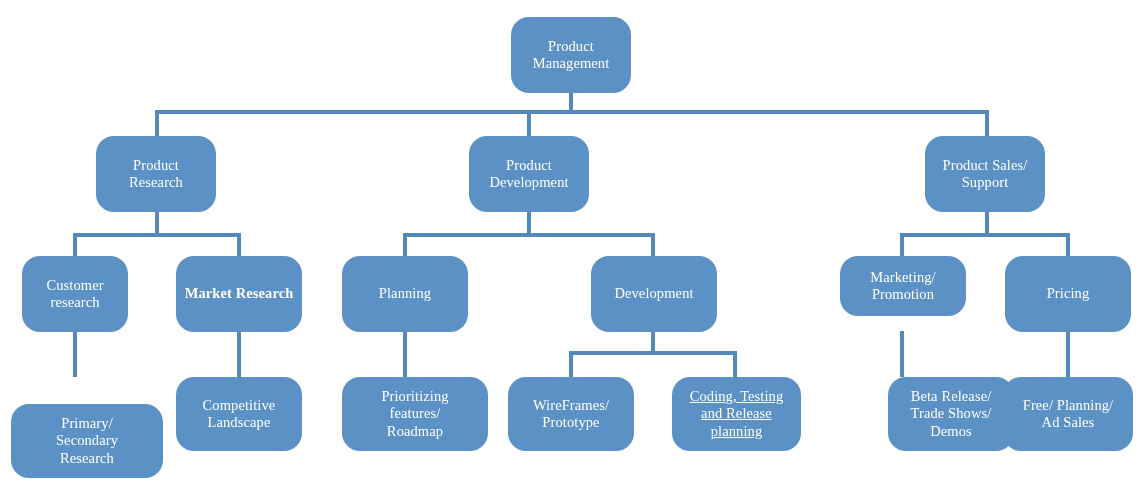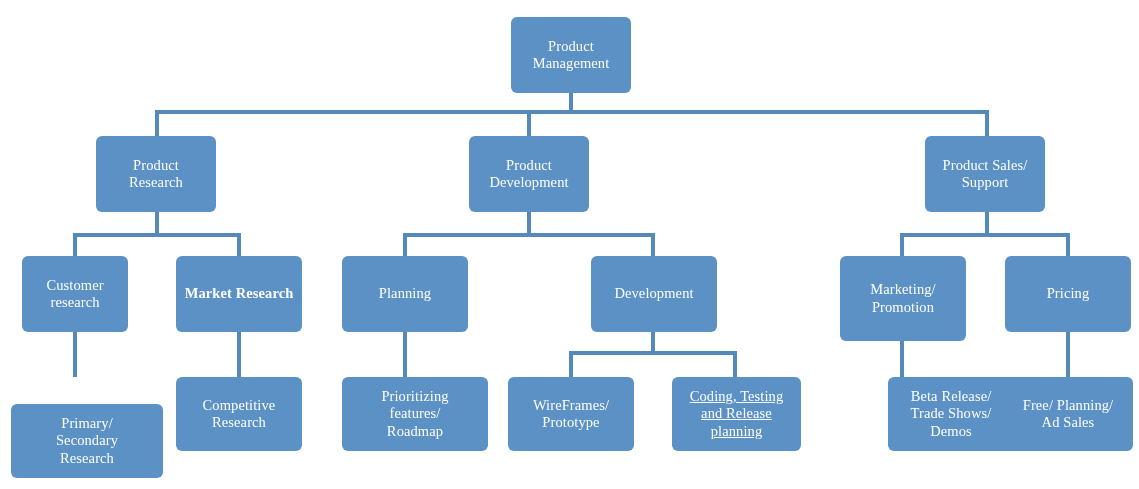--- a/index.html
+++ b/index.html
@@ -12,21 +12,21 @@
     width: 1139px;
     height: 489px;
     background: #ffffff;
     overflow: hidden;
     font-family: "Liberation Serif", "DejaVu Serif", serif;
   }
   .node {
     position: absolute;
     box-sizing: border-box;
     background: #5B91C4;
-    border-radius: 6px;
+    border-radius: 18px;
     color: #ffffff;
     display: flex;
     align-items: center;
     justify-content: center;
     text-align: center;
     line-height: 1.18;
     font-size: 14.5px;
     letter-spacing: 0.1px;
     padding: 2px 6px;
     z-index: 2;
@@ -104,36 +104,36 @@
   </div>
   <div class="node" style="left:176px; top:256px; width:126px; height:76px;font-weight:bold;">
     <span class="label">Market Research</span>
   </div>
   <div class="node" style="left:342px; top:256px; width:126px; height:76px;">
     <span class="label">Planning</span>
   </div>
   <div class="node" style="left:591px; top:256px; width:126px; height:76px;">
     <span class="label">Development</span>
   </div>
-  <div class="node" style="left:840px; top:256px; width:126px; height:85px;">
+  <div class="node" style="left:840px; top:256px; width:126px; height:60px;">
     <span class="label">Marketing/
 Promotion</span>
   </div>
   <div class="node" style="left:1005px; top:256px; width:126px; height:76px;">
     <span class="label">Pricing</span>
   </div>
 
   <div class="node" style="left:11px; top:377px; width:152px; height:74px;margin-top:27px;">
     <span class="label">Primary/
 Secondary
 Research</span>
   </div>
   <div class="node" style="left:176px; top:377px; width:126px; height:74px;">
     <span class="label">Competitive
-Research</span>
+Landscape</span>
   </div>
   <div class="node" style="left:342px; top:377px; width:146px; height:74px;">
     <span class="label">Prioritizing
 features/
 Roadmap</span>
   </div>
   <div class="node" style="left:508px; top:377px; width:126px; height:74px;align-items:center;">
     <span class="label">WireFrames/
 Prototype</span>
   </div>

